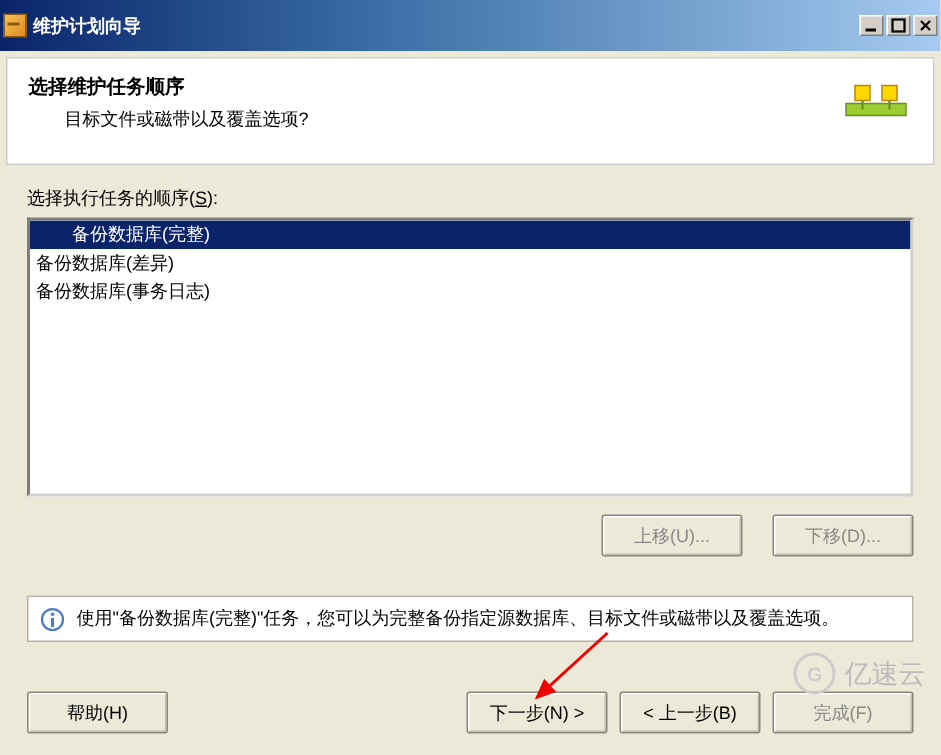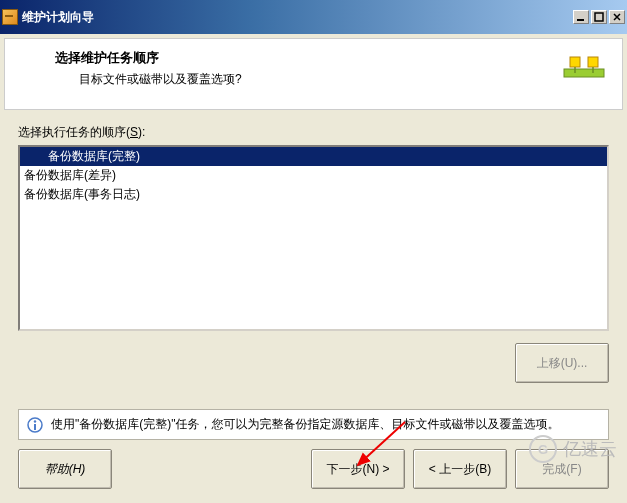--- a/index.html
+++ b/index.html
@@ -70,21 +70,21 @@
     .header-section {
       background: #fff;
       margin: 4px;
       height: 72px;
       display: flex;
       align-items: flex-start;
       padding: 10px 14px;
       border: 1px solid #ccc;
       position: relative;
     }
-    .header-text { flex: 1; margin-left: 36px; }
+    .header-text { flex: 1; }
     .header-title {
       font-weight: bold;
       font-size: 13px;
       margin-bottom: 4px;
     }
     .header-subtitle {
       font-size: 12px;
       padding-left: 24px;
     }
     .header-icon {
@@ -126,21 +126,21 @@
       gap: 20px;
     }
     .btn {
       background: #ece9d8;
       border: 1px solid #8a867a;
       border-radius: 2px;
       padding: 3px 8px;
       font-family: inherit;
       font-size: 12px;
       min-width: 94px;
-      height: 40px;
+      height: 28px;
       cursor: pointer;
       text-align: center;
       box-shadow: inset 1px 1px 0 #fff, inset -1px -1px 0 #c0bcb0;
     }
     .btn.disabled { color: #888; cursor: default; }
     
     .info-section {
       margin: 16px 18px;
       background: #fff;
       border: 1px solid #b5b2a5;
@@ -160,21 +160,21 @@
       position: absolute;
       bottom: 14px;
       left: 0;
       right: 0;
       padding: 0 18px;
       display: flex;
       align-items: center;
     }
     .footer .spacer { flex: 1; }
     .footer .btn { min-width: 94px; margin-left: 8px; }
-    .footer .help-btn { margin-left: 0; margin-right: 0; font-style: italic; }
+    .footer .help-btn { margin-left: 0; margin-right: 0; }
     
     .arrow {
       position: absolute;
       left: 350px;
       top: 417px;
       width: 60px;
       height: 53px;
       pointer-events: none;
     }
     
@@ -251,20 +251,23 @@
     </div>
     <div class="listbox">
       <div class="list-item selected">备份数据库(完整)</div>
       <div class="list-item">备份数据库(差异)</div>
       <div class="list-item">备份数据库(事务日志)</div>
     </div>
 
     <div class="move-buttons">
       <button class="btn disabled">
         <span>上移(U)...</span>
+      </button>
+      <button class="btn disabled">
+        <span>下移(D)...</span>
       </button>
     </div>
   </div>
 
   <div class="info-section">
     <div class="info-icon">
       <svg viewBox="0 0 16 16">
         <circle cx="8" cy="8" r="7" fill="#fff" stroke="#4b7bc9" stroke-width="1.5"></circle>
         <circle cx="8" cy="4.5" r="1.2" fill="#4b7bc9"></circle>
         <rect x="7" y="7" width="2" height="6" fill="#4b7bc9"></rect>

